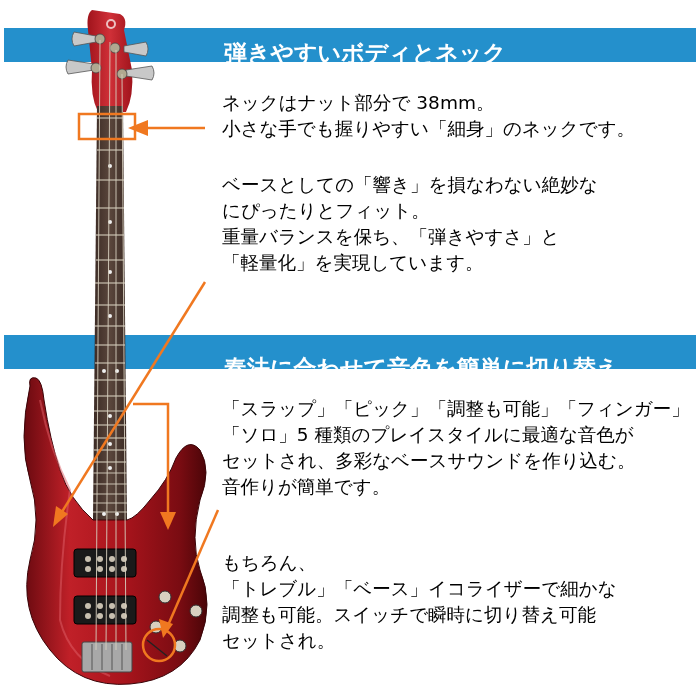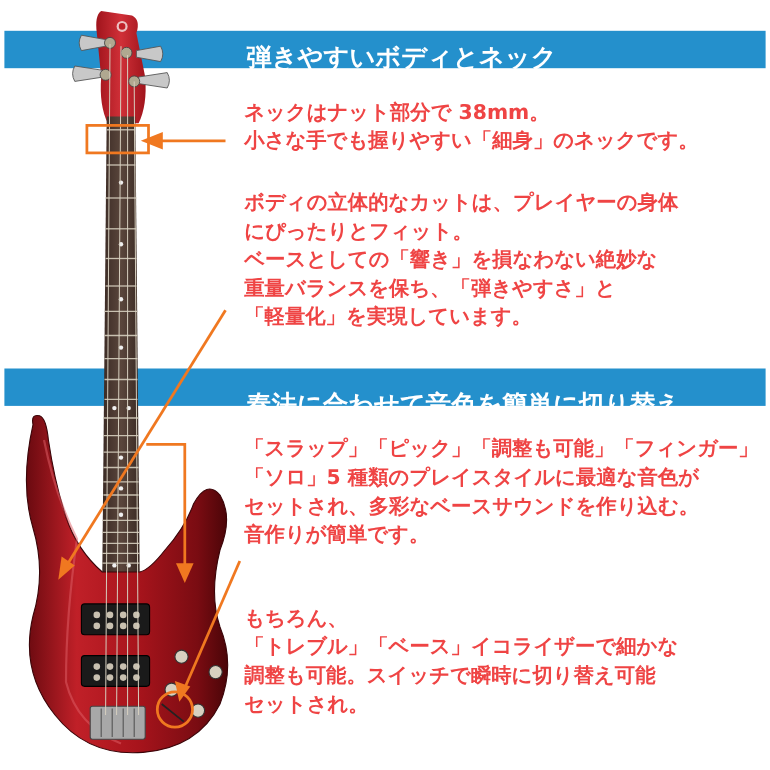--- a/index.html
+++ b/index.html
@@ -10,21 +10,21 @@
   }
   .banner {
     position: absolute; left: 4px; width: 692px; height: 34px;
     background: #2490cc;
   }
   .banner-text {
     position: absolute; color: #ffffff; font-weight: bold; font-size: 23px;
     line-height: 34px; white-space: nowrap; letter-spacing: 0px;
   }
   .para {
-    position: absolute; color: #ef4444; font-weight: bold; font-size: 18.5px;
+    position: absolute; color: #000000; font-weight: normal; font-size: 18.5px;
     line-height: 26px; white-space: nowrap; margin: 0;
   }
   .para div { height: 26px; }
   svg.art { position: absolute; left: 0; top: 0; }
 </style>
 </head>
 <body>
 
 <div class="banner" style="top:28px;"></div>
 <div class="banner" style="top:335px;"></div>
@@ -192,23 +192,22 @@
 </svg>
 
 <div class="banner-text" style="left:224px; top:36px;">弾きやすいボディとネック</div>
 
 <div class="para" style="left:222px; top:90px;">
   <div>ネックはナット部分で 38mm。</div>
   <div>小さな手でも握りやすい「細身」のネックです。</div>
 </div>
 
 <div class="para" style="left:222px; top:172px;">
-  <div>ボディの立体的なカットは、プレイヤーの身体</div>
+  <div>ベースとしての「響き」を損なわない絶妙な</div>
   <div>にぴったりとフィット。</div>
-  <div>ベースとしての「響き」を損なわない絶妙な</div>
   <div>重量バランスを保ち、「弾きやすさ」と</div>
   <div>「軽量化」を実現しています。</div>
 </div>
 
 <div class="banner-text" style="left:224px; top:335px;margin-top:16px;">奏法に合わせて音色を簡単に切り替え</div>
 
 <div class="para" style="left:222px; top:396px;">
   <div>「スラップ」「ピック」「調整も可能」「フィンガー」</div>
   <div>「ソロ」5 種類のプレイスタイルに最適な音色が</div>
   <div>セットされ、多彩なベースサウンドを作り込む。</div>

